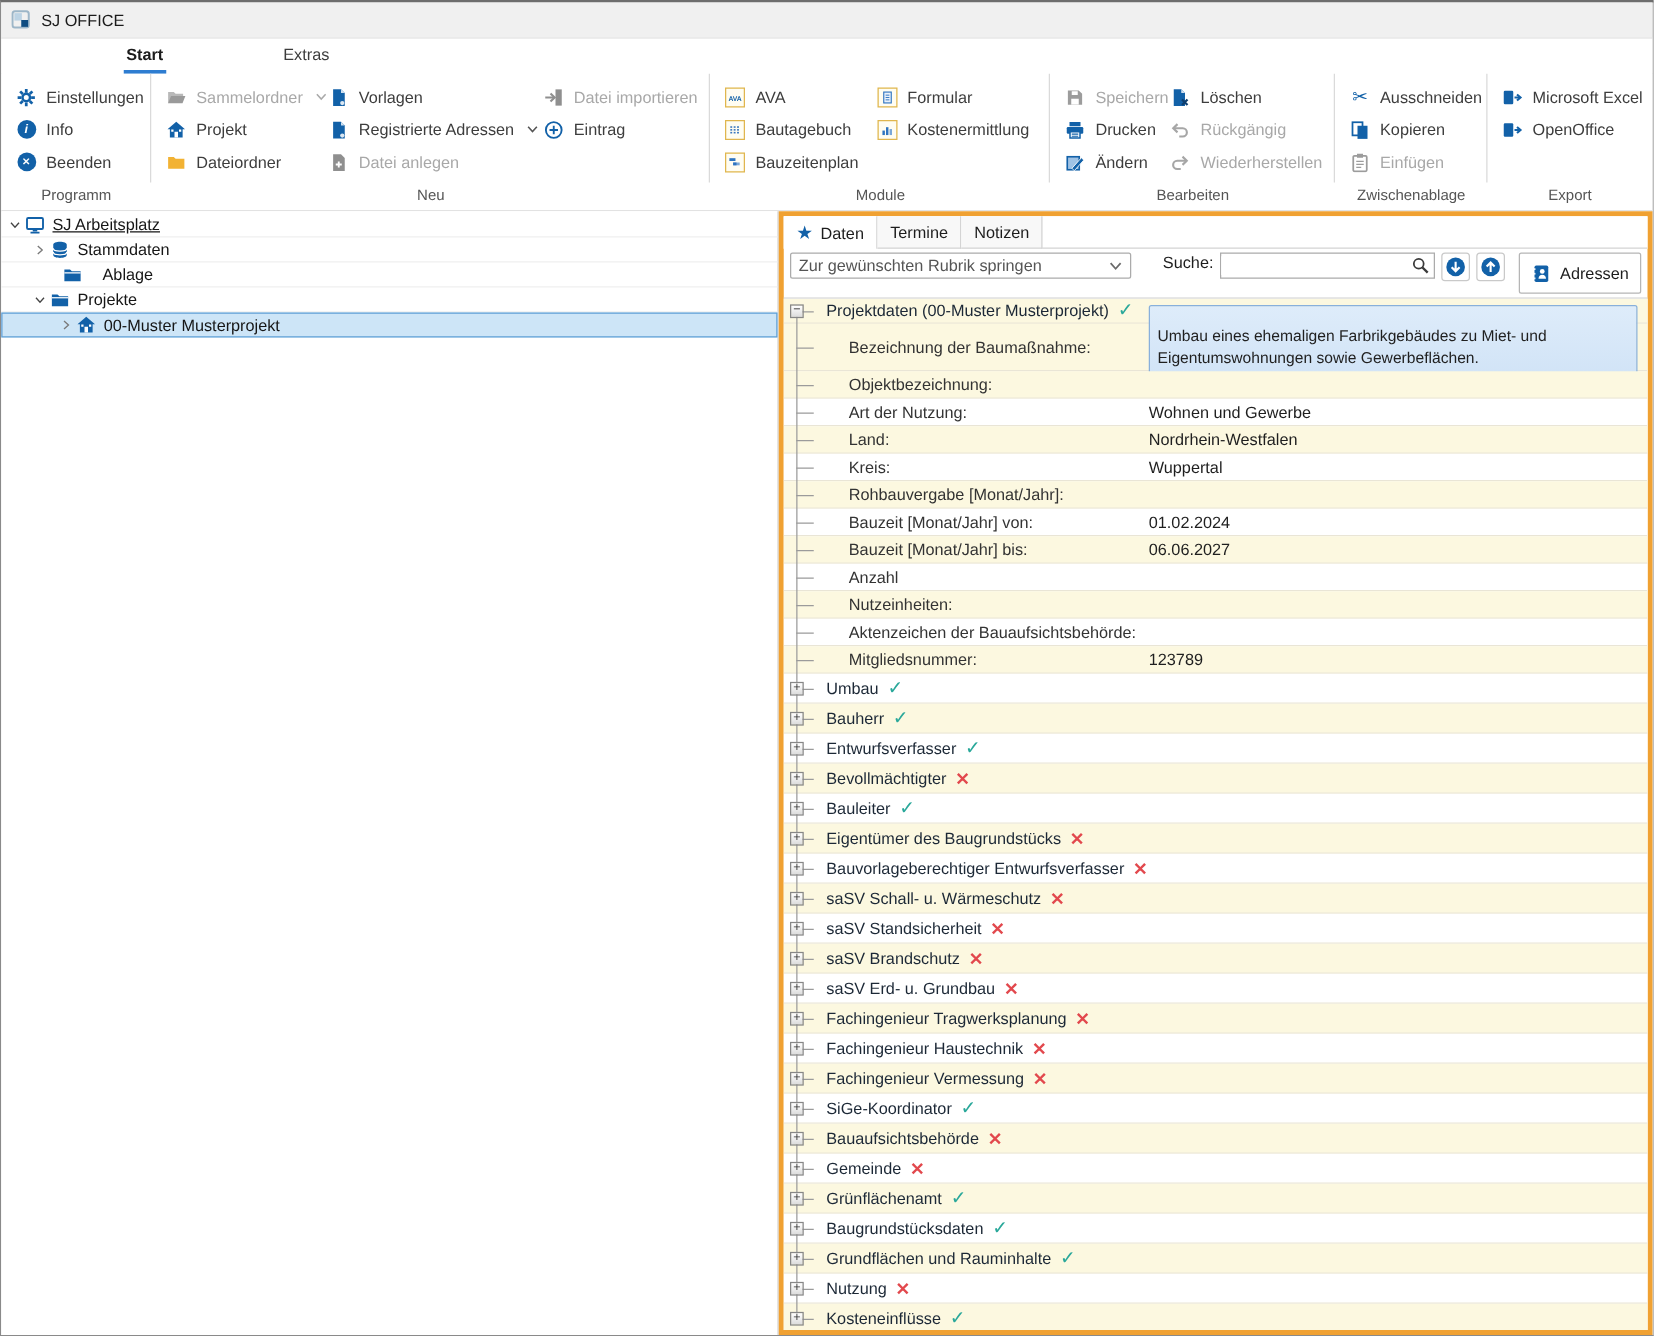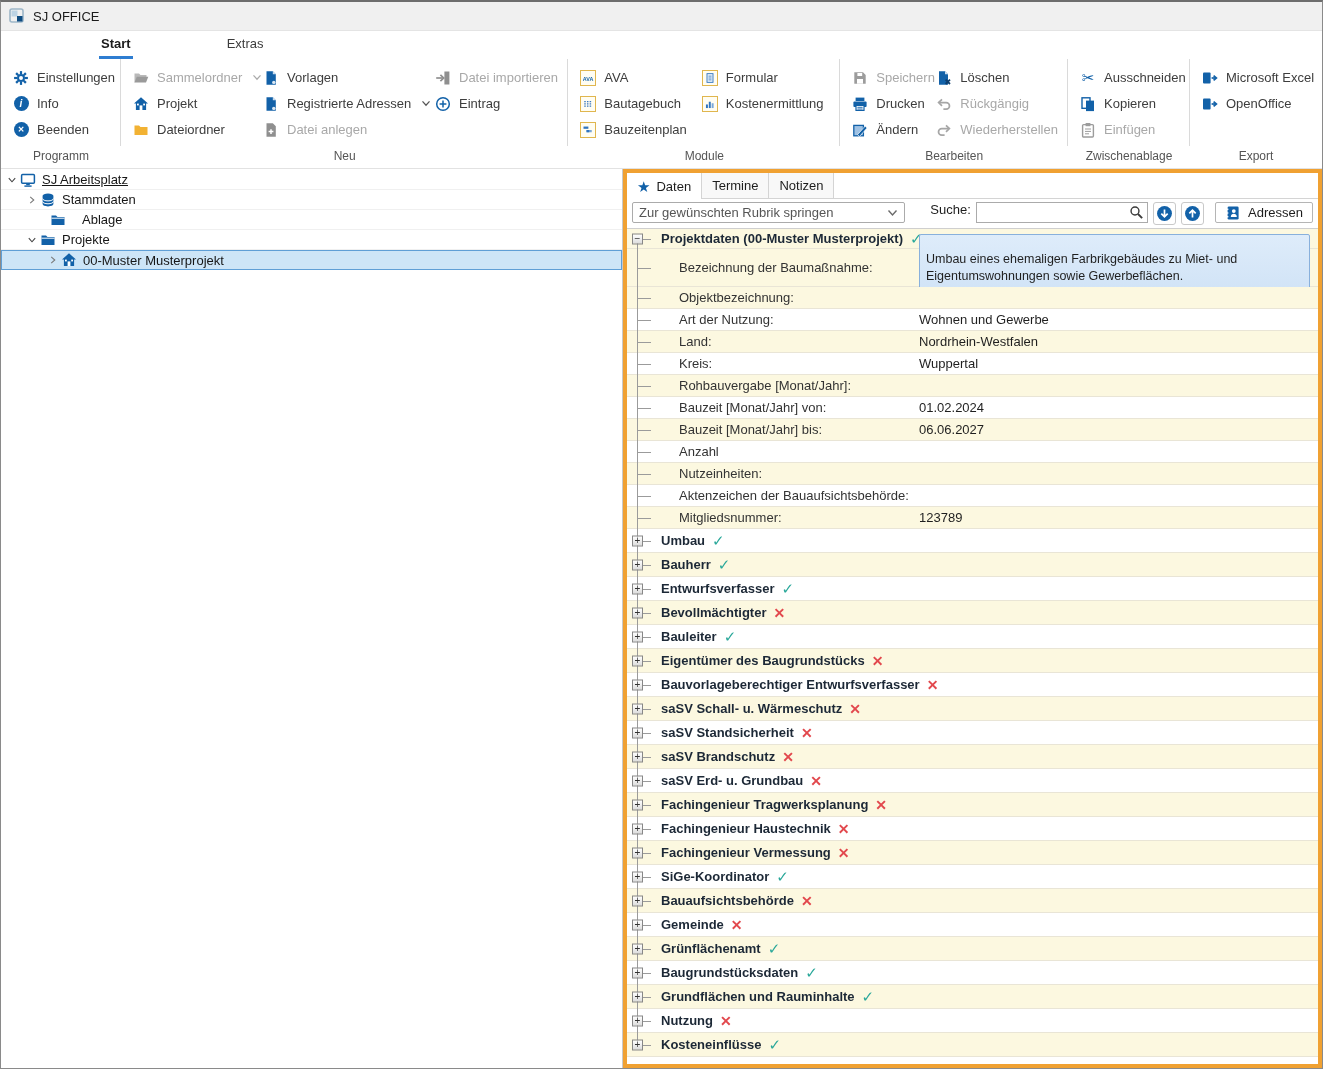--- a/index.html
+++ b/index.html
@@ -53,42 +53,42 @@
   .ptab.active{background:#fff;border-bottom:none;font-weight:normal}
   .ptab-fill{flex:1;border-bottom:1px solid #d4d4d4}
   .panel-toolbar{display:flex;align-items:flex-start;gap:5px;padding:3px 5px;border-bottom:1px solid #cfcfcf;flex:0 0 auto}
   .combo{width:296px;height:21px;border:1px solid #ababab;border-radius:2px;display:flex;align-items:center;
          justify-content:space-between;padding:0 6px;font-size:13px;color:#555;background:#fff}
   .search-label{font-size:13px;color:#1d1d1d;margin-left:20px}
   .search-box{width:172px;height:21px;border:1px solid #ababab;display:flex;align-items:center;background:#fff}
   .search-box input{flex:1;min-width:0;border:none;outline:none;padding:0 4px;font:13px "Liberation Sans",sans-serif}
   .iconbtn{width:25px;height:23px;border:1px solid #c9c9c9;background:#fff;border-radius:3px;display:flex;
            align-items:center;justify-content:center;padding:0}
-  .adressen-btn{height:21px;border:1px solid #b5b5b5;background:#fff;border-radius:2px;display:flex;align-items:center;
+  .adressen-btn{height:33px;border:1px solid #b5b5b5;background:#fff;border-radius:2px;display:flex;align-items:center;
                 gap:7px;padding:0 9px;font-size:13px;color:#1d1d1d;margin-left:6px}
 
   
   .rows{flex:1;position:relative;overflow:hidden;background:#fff}
   .crow{display:flex;align-items:center;border-bottom:1px solid #e9e5d6;position:relative}
   .crow.yellow{background:#fcf8e0}
   .crow.white{background:#fff}
   .crow .tick{position:absolute;left:10px;width:14px;height:1px;background:#9b9b9b;top:50%}
   .expbox{position:absolute;left:5px;top:50%;transform:translateY(-50%);width:11px;height:11px;
           border:1px solid #878787;background:linear-gradient(#ffffff,#dcdcdc);font-size:10px;line-height:8px;
           text-align:center;color:#333;z-index:3}
   .rail{position:absolute;left:10px;top:9px;width:1px;background:#9b9b9b;z-index:2;pointer-events:none}
   .frow{height:22px}
   .frow.tall{height:38px}
   .hrow{height:20px}
   .srow{height:24px}
   .flabel{margin-left:52px;width:240px;font-size:13px;color:#333;flex:0 0 auto}
   .fvalue{flex:1;font-size:13px;color:#1f1f1f}
   .fvalue-box{flex:1;margin:2px 8px 2px 0;background:linear-gradient(#deecfa,#cfe2f6);border:1px solid #88b0dc;
               border-radius:2px;padding:16px 6px;font-size:12.5px;line-height:1.3;color:#1f1f1f}
-  .slabel{margin-left:34px;font-size:13px;font-weight:bold;color:#1c2836}
+  .slabel{margin-left:34px;font-size:13px;font-weight:normal;color:#1c2836}
   .chk{color:#2aa89a;font-size:15px;margin-left:7px;line-height:1}
   .crx{color:#e2484d;font-size:14px;margin-left:7px;font-weight:bold;line-height:1}
 </style>
 </head>
 <body>
 
 <div class="window">
 
   <div class="titlebar">
     <span style="display:inline-flex">

